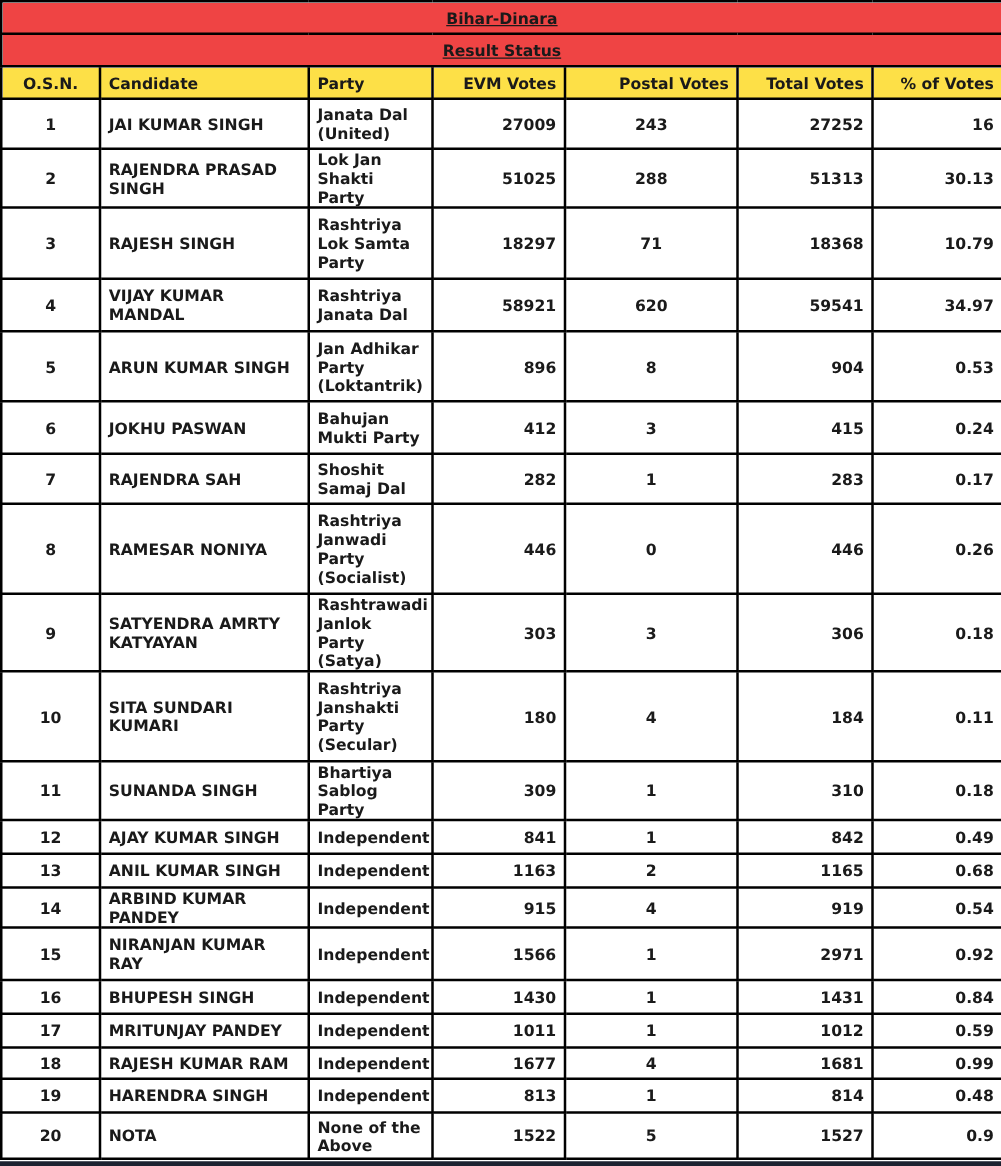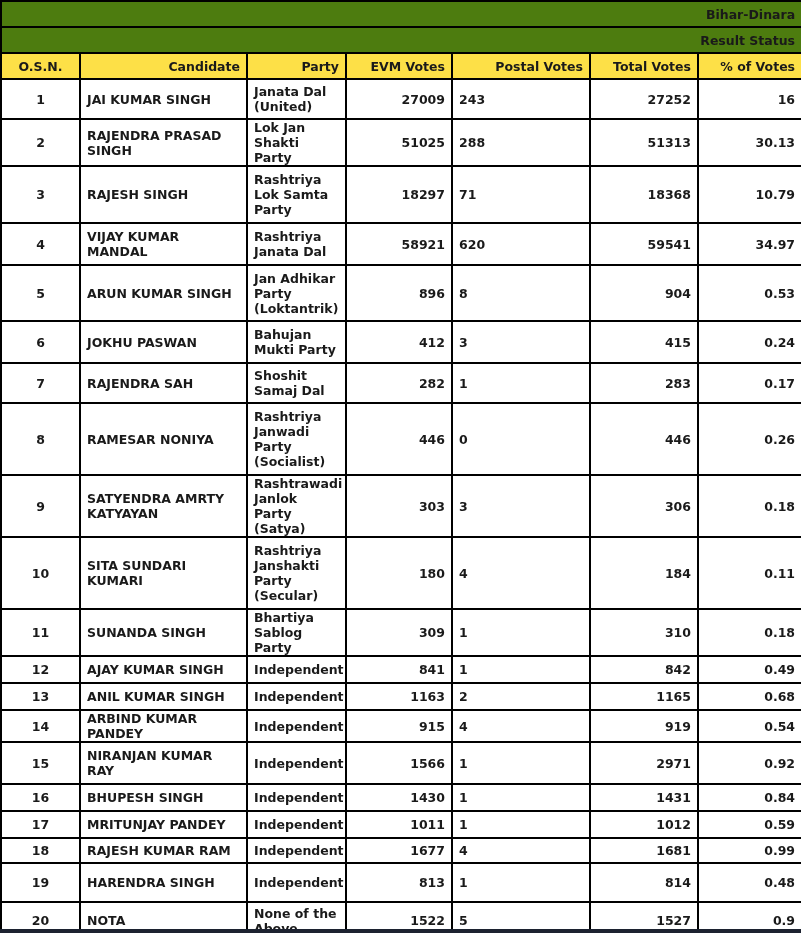--- a/index.html
+++ b/index.html
@@ -26,38 +26,39 @@
     top: 0;
   }
   table.results td, table.results th {
     border: 2px solid #000;
     padding: 0 6px;
     vertical-align: middle;
     line-height: 15px;
     overflow: hidden;
   }
   .banner th {
-    background: #4d7c0f;
-    text-align: right;
+    background: #ef4444;
+    text-align: center;
     height: 24px;
     font-size: 12.5px;
+    text-decoration: underline;
   }
   .colhead th {
     background: #fde047;
     height: 24px;
   }
   .c-osn { width: 65px; text-align: center; }
   .c-cand { width: 153px; text-align: left; }
   .c-party { width: 86px; text-align: left; margin-top: 24px; }
   .c-evm { width: 92px; text-align: right; }
-  .c-postal { width: 124px; text-align: left; }
+  .c-postal { width: 124px; text-align: center; }
   .c-total { width: 94px; text-align: right; }
   .c-pct { width: 90px; text-align: right; }
   .colhead th.c-osn { text-align: center; }
-  .colhead th.c-cand, .colhead th.c-party { text-align: right; }
+  .colhead th.c-cand, .colhead th.c-party { text-align: left; }
   .colhead th.c-evm, .colhead th.c-postal, .colhead th.c-total, .colhead th.c-pct { text-align: right; }
   tbody td { background: #ffffff; }
   .bottom-strip {
     position: absolute;
     left: 0;
     top: 929px;
     width: 801px;
     height: 4px;
     background: #1c2230;
   }
@@ -248,21 +249,21 @@
       </tr>
       <tr style="height: 25px;">
         <td class="c-osn">18</td>
         <td class="c-cand">RAJESH KUMAR RAM</td>
         <td class="c-party">Independent</td>
         <td class="c-evm">1677</td>
         <td class="c-postal">4</td>
         <td class="c-total">1681</td>
         <td class="c-pct">0.99</td>
       </tr>
-      <tr style="height: 39px;">
+      <tr style="height: 27px;">
         <td class="c-osn">19</td>
         <td class="c-cand">HARENDRA SINGH</td>
         <td class="c-party">Independent</td>
         <td class="c-evm">813</td>
         <td class="c-postal">1</td>
         <td class="c-total">814</td>
         <td class="c-pct">0.48</td>
       </tr>
       <tr style="height: 37px;">
         <td class="c-osn">20</td>

